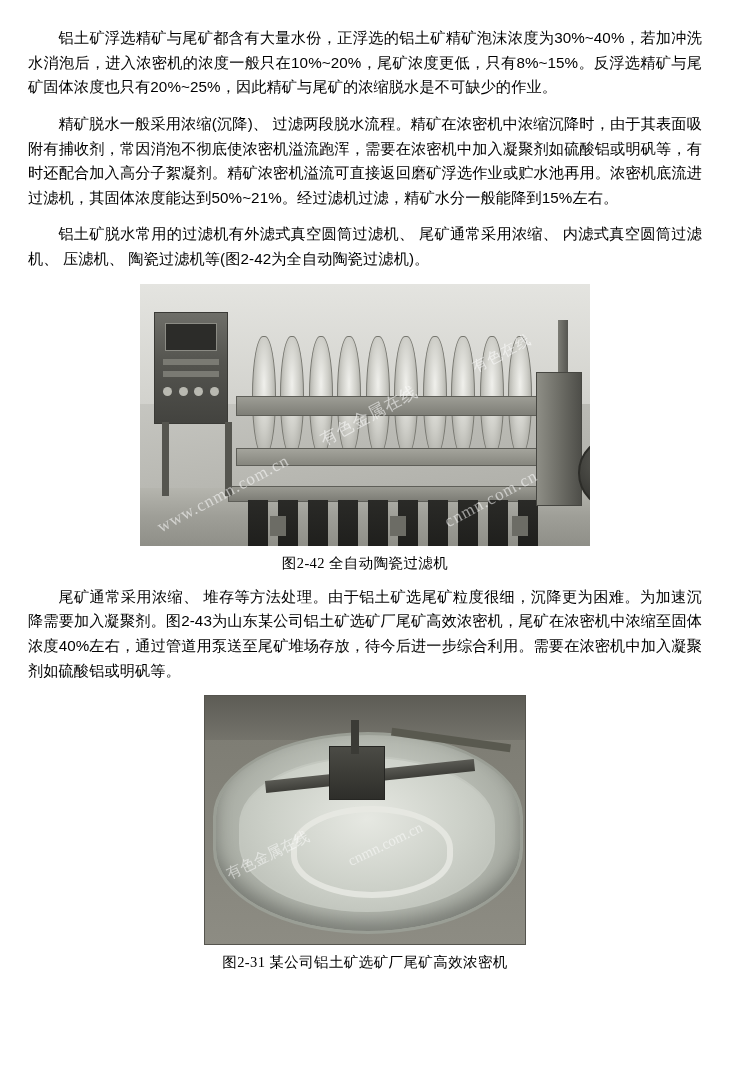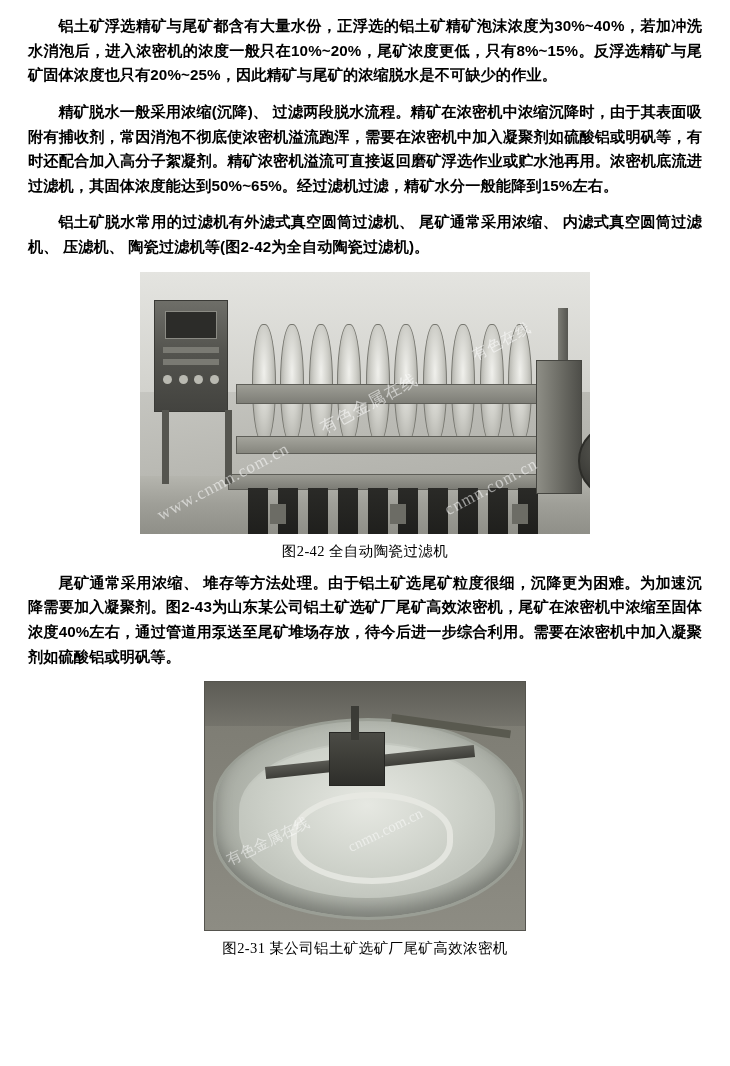--- a/index.html
+++ b/index.html
@@ -20,23 +20,22 @@
     height: 1066px;
     box-sizing: border-box;
     padding: 14px 28px 10px 28px;
   }
   .para {
     font-size: 15.2px;
     line-height: 1.62;
     text-align: justify;
     text-justify: inter-ideograph;
     text-indent: 2em;
-    margin: 0 0 12px 0;
+    margin: 12px 0 12px 0;
     letter-spacing: 0.1px;
-    font-weight: bold;
   }
   .figure-block {
     margin: 6px 0 10px 0;
     text-align: center;
   }
   .figure-caption {
     font-size: 14.5px;
     text-align: center;
     margin-top: 8px;
     letter-spacing: 0.4px;
@@ -281,21 +280,21 @@
   .p2-wm.a { left: 18px;  top: 150px; }
   .p2-wm.b { left: 140px; top: 140px; }
 </style>
 </head>
 <body>
 
 <div class="page">
 
   <p class="para">铝土矿浮选精矿与尾矿都含有大量水份，正浮选的铝土矿精矿泡沫浓度为30%~40%，若加冲洗水消泡后，进入浓密机的浓度一般只在10%~20%，尾矿浓度更低，只有8%~15%。反浮选精矿与尾矿固体浓度也只有20%~25%，因此精矿与尾矿的浓缩脱水是不可缺少的作业。</p>
 
-  <p class="para">精矿脱水一般采用浓缩(沉降)、 过滤两段脱水流程。精矿在浓密机中浓缩沉降时，由于其表面吸附有捕收剂，常因消泡不彻底使浓密机溢流跑浑，需要在浓密机中加入凝聚剂如硫酸铝或明矾等，有时还配合加入高分子絮凝剂。精矿浓密机溢流可直接返回磨矿浮选作业或贮水池再用。浓密机底流进过滤机，其固体浓度能达到50%~65%。经过滤机过滤，精矿水分一般能降到15%左右。</p>
+  <p class="para">精矿脱水一般采用浓缩(沉降)、 过滤两段脱水流程。精矿在浓密机中浓缩沉降时，由于其表面吸附有捕收剂，常因消泡不彻底使浓密机溢流跑浑，需要在浓密机中加入凝聚剂如硫酸铝或明矾等，有时还配合加入高分子絮凝剂。精矿浓密机溢流可直接返回磨矿浮选作业或贮水池再用。浓密机底流进过滤机，其固体浓度能达到50%~21%。经过滤机过滤，精矿水分一般能降到15%左右。</p>
 
   <p class="para">铝土矿脱水常用的过滤机有外滤式真空圆筒过滤机、 尾矿通常采用浓缩、 内滤式真空圆筒过滤机、 压滤机、 陶瓷过滤机等(图2-42为全自动陶瓷过滤机)。</p>
 
   <div class="figure-block">
     <div class="photo1">
       <div class="p1-backwall"></div>
       <div class="p1-floor"></div>
 
       <div class="p1-discs">
         <i></i>

